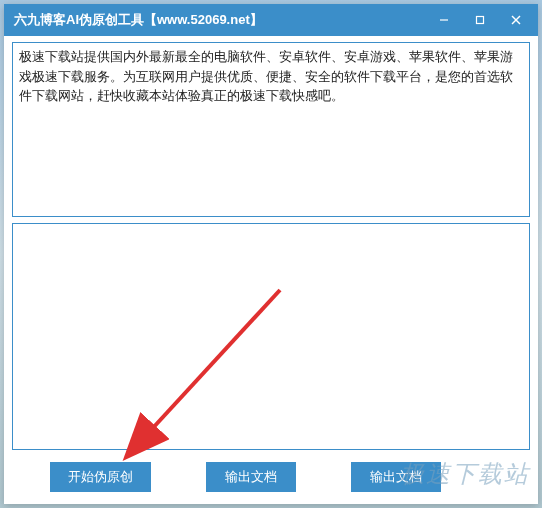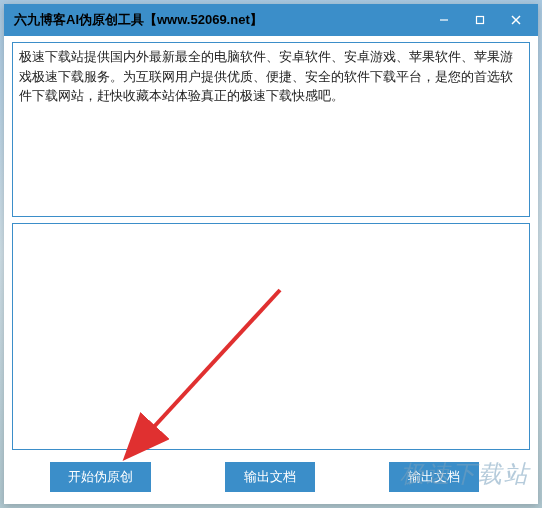--- a/index.html
+++ b/index.html
@@ -25,21 +25,21 @@
       display: flex;
       flex-direction: column;
       box-shadow: 0 2px 8px rgba(0,0,0,0.2);
     }
     .titlebar {
       height: 32px;
       background: #3b8ec9;
       display: flex;
       align-items: center;
       padding: 0 4px 0 10px;
-      color: #000000;
+      color: #ffffff;
     }
     .titlebar-title {
       font-size: 13px;
       font-weight: bold;
       flex: 1;
     }
     .titlebar-controls {
       display: flex;
       gap: 0;
     }
@@ -78,21 +78,21 @@
       resize: none;
       font-size: 13px;
       font-family: "SimSun", "Microsoft YaHei", sans-serif;
       padding: 4px 6px;
       line-height: 1.5;
       outline: none;
       color: #222;
     }
     .button-row {
       display: flex;
-      gap: 74px;
+      gap: 55px;
       padding: 6px 38px 4px 38px;
       justify-content: flex-start;
     }
     .action-btn {
       background: #3b8ec9;
       color: #fff;
       border: none;
       padding: 6px 18px;
       font-size: 13px;
       font-family: "Microsoft YaHei", sans-serif;

